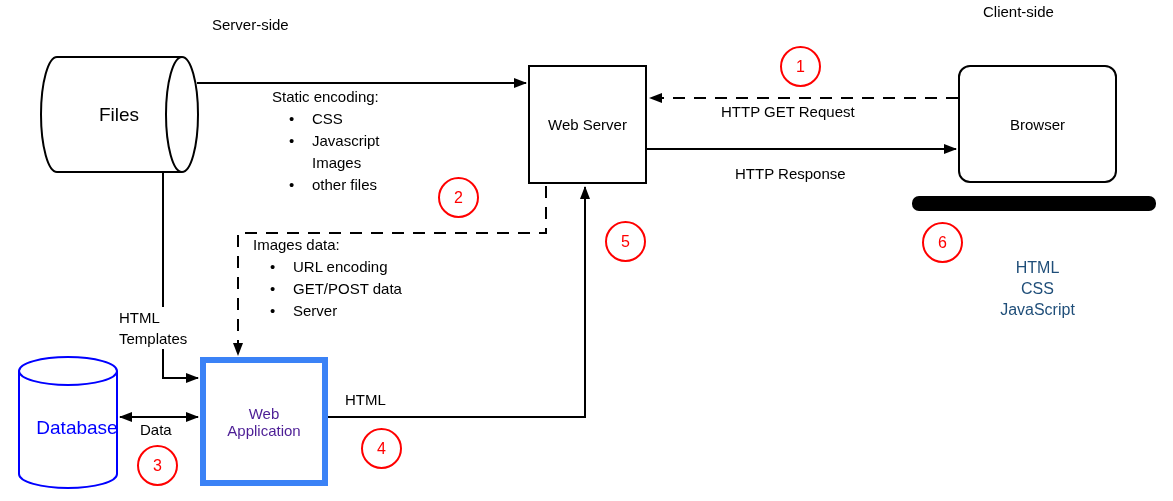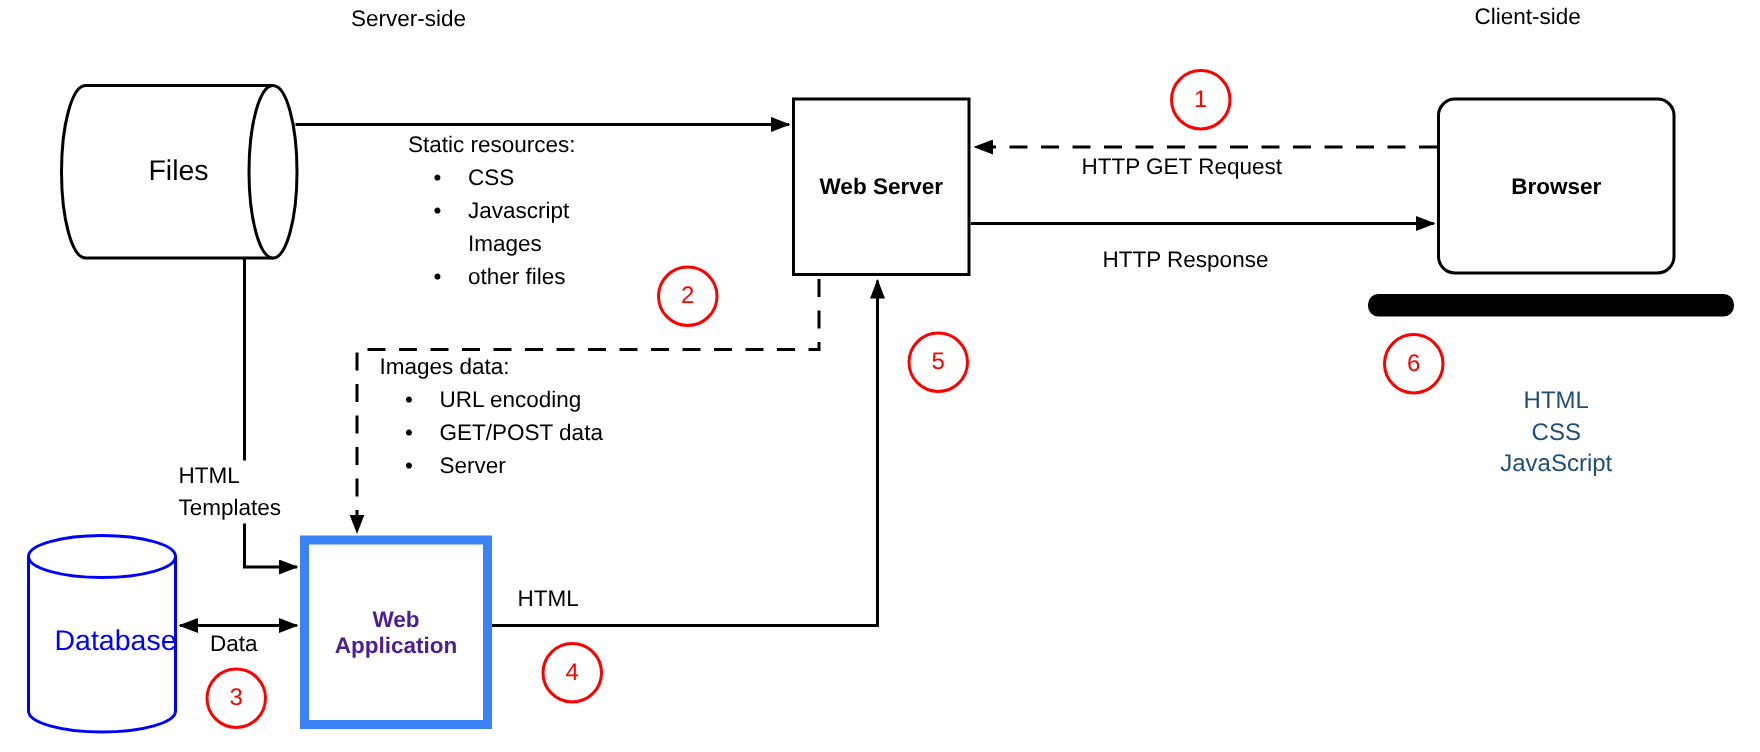--- a/index.html
+++ b/index.html
@@ -4,41 +4,41 @@
 <style>
   html,body{margin:0;padding:0;background:#fff;}
   .canvas{position:relative;width:1173px;height:501px;background:#ffffff;overflow:hidden;
           font-family:"Liberation Sans",sans-serif;color:#000;}
   .layer{position:absolute;left:0;top:0;}
   
   .lbl{position:absolute;font-size:15px;line-height:17px;white-space:nowrap;}
   .pre{white-space:pre-line;}
   
   .node{position:absolute;display:flex;align-items:center;justify-content:center;
-        font-size:15px;text-align:center;background:#fff;font-weight:bold;}
+        font-size:15px;text-align:center;background:#fff;}
   .box-webserver{left:528px;top:65px;width:115px;height:115px;border:2px solid #000;}
   .box-browser{left:958px;top:65px;width:155px;height:114px;border:2px solid #000;border-radius:12px;}
   .box-webapp{left:200px;top:357px;width:116px;height:117px;border:6px solid #3b82f6;color:#4c1d95;}
   .cyl-label{position:absolute;display:flex;align-items:center;justify-content:center;
              font-size:19px;background:transparent;}
   .files-label{left:44px;top:57px;width:150px;height:115px;}
   .database-label{left:19px;top:390px;width:116px;height:75px;color:#0000ff;}
   
   .text-block{position:absolute;font-size:15px;line-height:22px;}
   .tb-title{white-space:nowrap;}
   .bullet-row{display:flex;padding-left:14px;}
   .bullet-row .dot{width:23px;flex:0 0 auto;text-align:left;padding-left:3px;}
   .bullet-row .itm{white-space:pre-line;}
   
   .http-get{left:721px;top:103px;}
   .http-response{left:735px;top:165px;}
   .html-templates{left:119px;top:307px;line-height:21px;background:#fff;padding-right:3px;}
   .data-lbl{left:140px;top:421px;}
   .html-lbl{left:345px;top:391px;}
-  .server-side{left:212px;top:4px;margin-left:22px;}
+  .server-side{left:212px;top:16px;}
   .client-side{left:983px;top:3px;}
   .client-tech{left:980px;top:257px;width:115px;text-align:center;line-height:21px;
                color:#1f4e79;font-size:16px;}
   
   .callout{position:absolute;width:37px;height:37px;border:2.5px solid #ff0000;border-radius:50%;
            display:flex;align-items:center;justify-content:center;color:#ff0000;font-size:16px;
            background:#fff0;}
   .c1{left:780px;top:46px;}
   .c2{left:438px;top:177px;}
   .c3{left:137px;top:445px;}
@@ -92,21 +92,21 @@
     <span>Browser</span>
   </div>
   <div class="node box-webapp">
     <span class="pre">Web
 Application</span>
   </div>
   <div class="cyl-label files-label">Files</div>
   <div class="cyl-label database-label">Database</div>
 
   <div class="text-block" style="left:272px;top:86px;">
-    <div class="tb-title">Static resources:</div>
+    <div class="tb-title">Static encoding:</div>
     <div class="bullet-row">
       <span class="dot">•</span>
       <span class="itm">CSS</span>
     </div>
     <div class="bullet-row">
       <span class="dot">•</span>
       <span class="itm">Javascript
 Images</span>
     </div>
     <div class="bullet-row">

